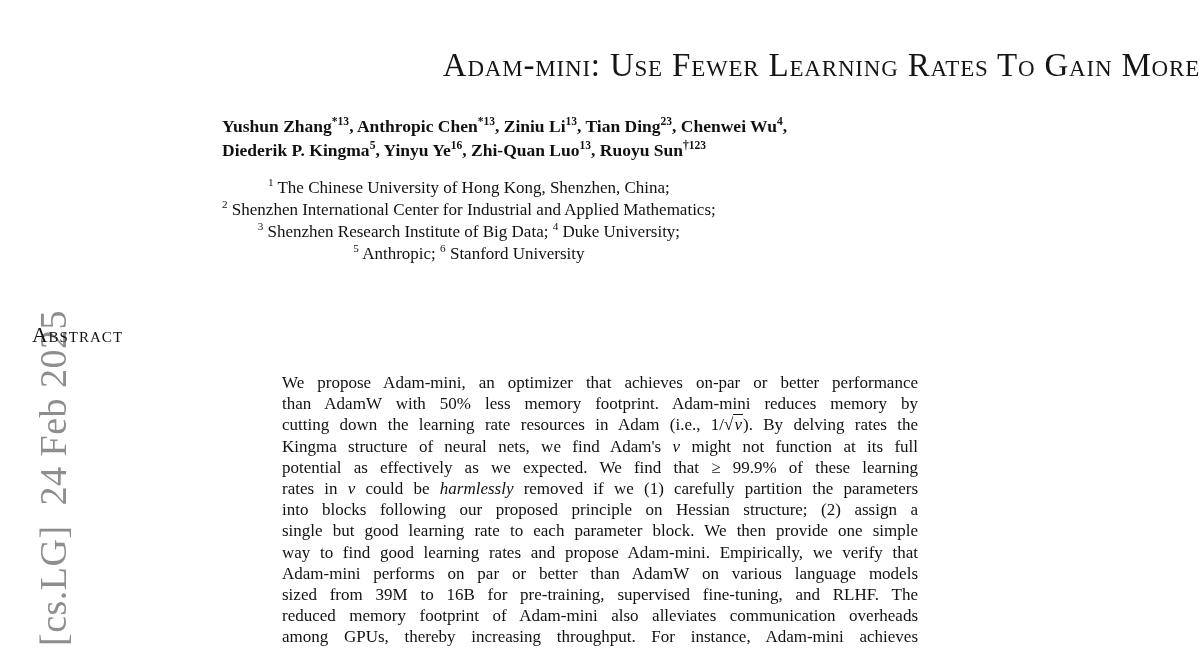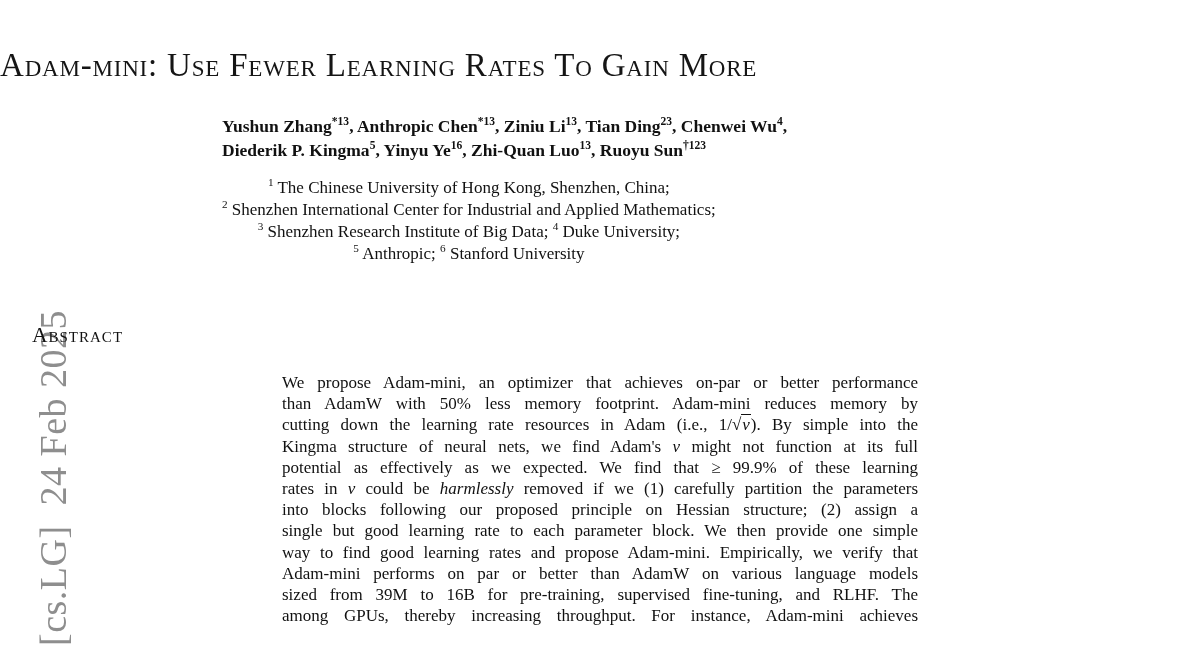--- a/index.html
+++ b/index.html
@@ -30,21 +30,21 @@
     white-space: pre;
     letter-spacing: 0.5px;
   }
 
   
   .title {
     position: absolute;
     left: 0;
     width: 100%;
     top: 47px;
-    text-align: left;
+    text-align: right;
     font-variant: small-caps;
     font-size: 33px;
     letter-spacing: 0.8px;
     color: #151515;
   }
 
   
   .authors {
     position: absolute;
     left: 222px;
@@ -120,25 +120,26 @@
       <div class="rich-line"><span class="sup">2</span><span> Shenzhen International Center for Industrial and Applied Mathematics;</span></div>
       <div class="rich-line"><span class="sup">3</span><span> Shenzhen Research Institute of Big Data; </span><span class="sup">4</span><span> Duke University;</span></div>
       <div class="rich-line"><span class="sup">5</span><span> Anthropic; </span><span class="sup">6</span><span> Stanford University</span></div>
     </div>
 
   <div class="abstract-heading">Abstract</div>
 
   <div class="abstract-body">
       <div class="rich-line"><span>We propose Adam-mini, an optimizer that achieves on-par or better performance</span></div>
       <div class="rich-line"><span>than AdamW with 50% less memory footprint. Adam-mini reduces memory by</span></div>
-      <div class="rich-line"><span>cutting down the learning rate resources in Adam (i.e., </span><span>1/√</span><span class="sqrtv">v</span><span>). By simple into the</span></div>
+      <div class="rich-line"><span>cutting down the learning rate resources in Adam (i.e., </span><span>1/√</span><span class="sqrtv">v</span><span>). By delving rates the</span></div>
       <div class="rich-line"><span>Kingma structure of neural nets, we find Adam's </span><span class="i">v</span><span> might not function at its full</span></div>
       <div class="rich-line"><span>potential as effectively as we expected. We find that ≥ 99.9% of these learning</span></div>
       <div class="rich-line"><span>rates in </span><span class="i">v</span><span> could be </span><span class="i">harmlessly</span><span> removed if we (1) carefully partition the parameters</span></div>
       <div class="rich-line"><span>into blocks following our proposed principle on Hessian structure; (2) assign a</span></div>
       <div class="rich-line"><span>single but good learning rate to each parameter block. We then provide one simple</span></div>
       <div class="rich-line"><span>way to find good learning rates and propose Adam-mini. Empirically, we verify that</span></div>
       <div class="rich-line"><span>Adam-mini performs on par or better than AdamW on various language models</span></div>
       <div class="rich-line"><span>sized from 39M to 16B for pre-training, supervised fine-tuning, and RLHF. The</span></div>
+      <div class="rich-line"><span>reduced memory footprint of Adam-mini also alleviates communication overheads</span></div>
       <div class="rich-line"><span>among GPUs, thereby increasing throughput. For instance, Adam-mini achieves</span></div>
     </div>
 
 </div>
 
 </body></html>

